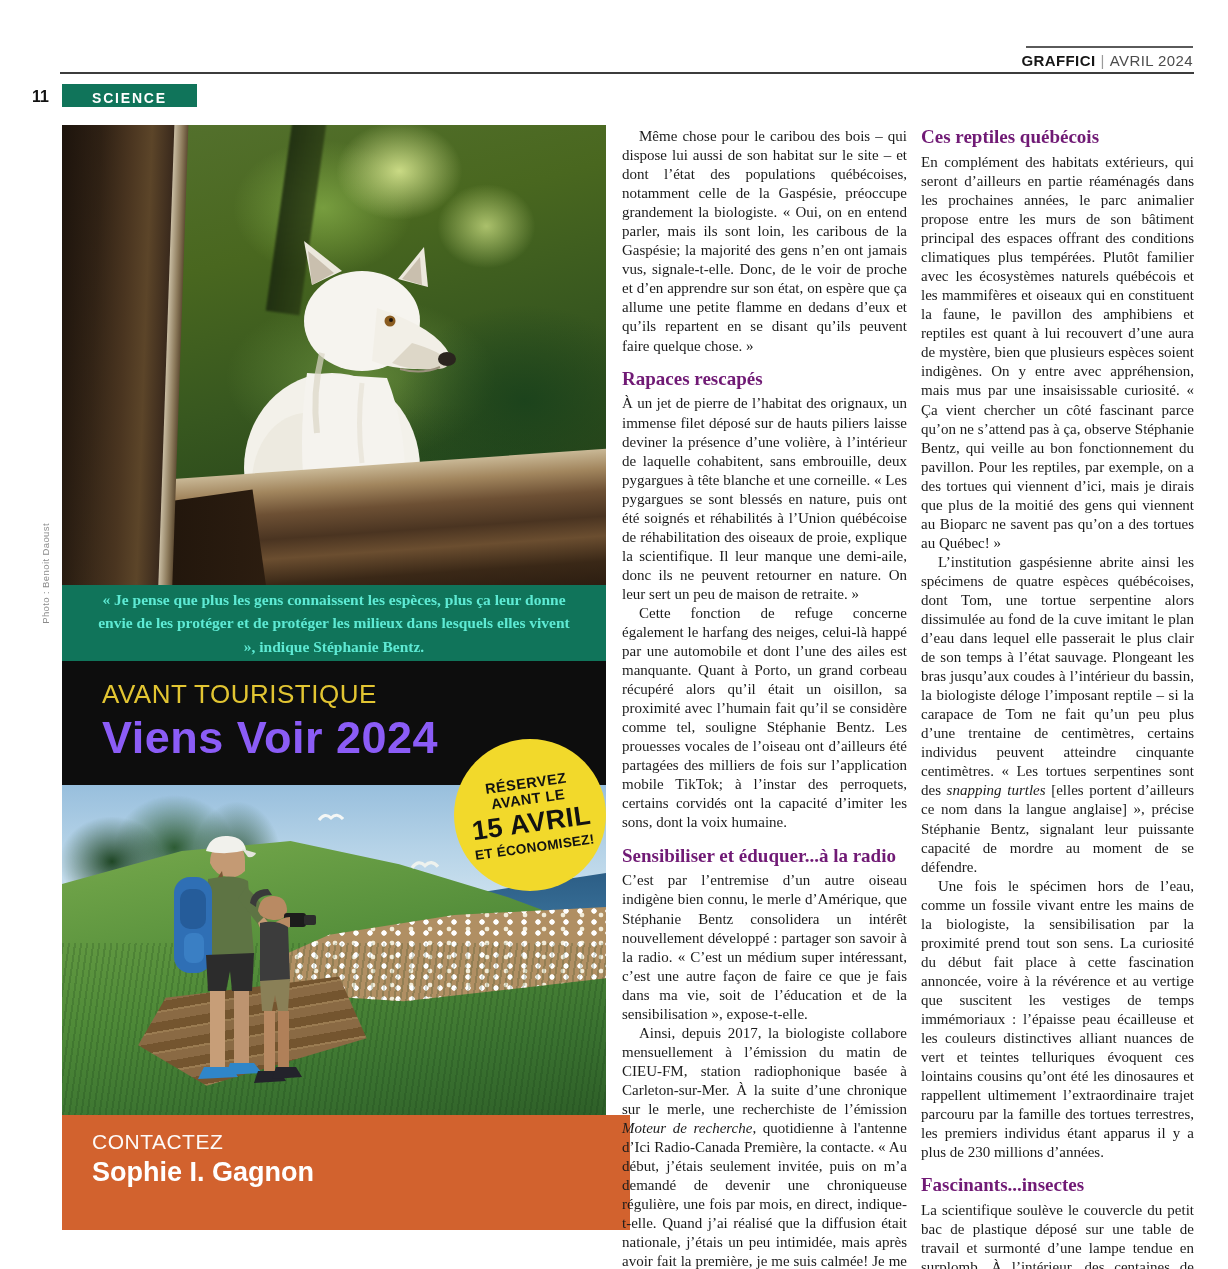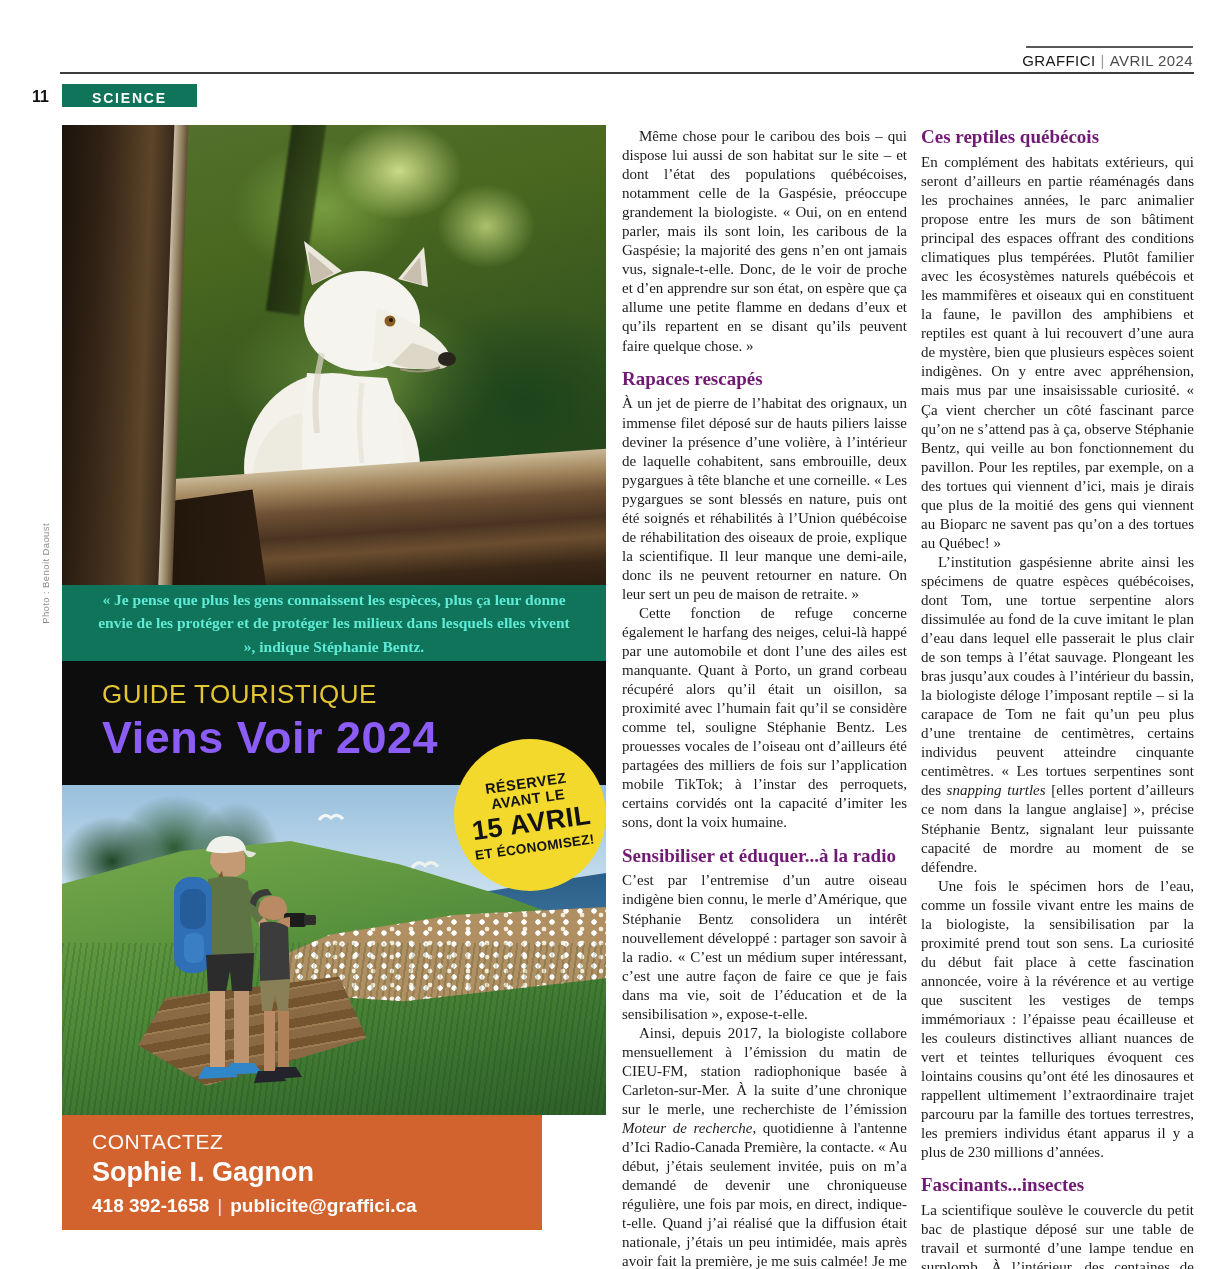--- a/index.html
+++ b/index.html
@@ -3,21 +3,21 @@
 <meta charset="utf-8">
 <style>
   html,body{margin:0;padding:0;background:#e9e9e7;}
   .page{position:relative;width:1228px;height:1269px;background:#ffffff;margin:0 auto;
         font-family:"Liberation Serif",serif;color:#1b1b1b;overflow:hidden;}
 
   
   .rule-short{position:absolute;left:1026px;top:46px;width:167px;height:2px;background:#5a5a5a;}
   .masthead{position:absolute;left:860px;top:52px;width:333px;text-align:right;
             font-family:"Liberation Sans",sans-serif;font-size:15px;letter-spacing:.4px;color:#4c4c4c;}
-  .masthead .brand{font-weight:400;color:#161616;}
+  .masthead .brand{font-weight:700;color:#161616;}
   .masthead .sep{color:#9a9a9a;padding:0 5px;}
   .rule-long{position:absolute;left:60px;top:72px;width:1134px;height:2px;background:#3c3c3c;}
   .pagenum{position:absolute;left:32px;top:88px;font-family:"Liberation Sans",sans-serif;
            font-weight:700;font-size:16px;color:#111;}
   .section-tag{position:absolute;left:62px;top:84px;height:23px;line-height:29px;padding:0 30px;
            background:#10745a;color:#fff;font-family:"Liberation Sans",sans-serif;
            font-weight:700;font-size:14px;letter-spacing:1.8px;}
 
   
   .credit{position:absolute;left:40px;top:523px;writing-mode:vertical-rl;transform:rotate(180deg);
@@ -92,21 +92,21 @@
   
   .badge{position:absolute;left:392px;top:614px;width:152px;height:152px;border-radius:50%;
          background:#f2d92b;display:flex;align-items:center;justify-content:center;z-index:5;}
   .badge .rot{transform:rotate(-8deg);text-align:center;font-family:"Liberation Sans",sans-serif;color:#121212;}
   .badge .b1{font-size:14.5px;font-weight:800;letter-spacing:.5px;}
   .badge .b2{font-size:14.5px;font-weight:800;letter-spacing:.5px;}
   .badge .b3{font-size:27px;font-weight:800;letter-spacing:.5px;margin:1px 0;}
   .badge .b4{font-size:13.5px;font-weight:800;letter-spacing:.3px;}
 
   
-  .ad-orange{width:480px;height:115px;background:#d2622e;box-sizing:border-box;padding:15px 12px 0 30px;
+  .ad-orange{width:568px;height:115px;background:#d2622e;box-sizing:border-box;padding:15px 12px 0 30px;
              font-family:"Liberation Sans",sans-serif;color:#fff;}
   .c-label{font-size:21px;font-weight:400;letter-spacing:.5px;opacity:.97;}
   .c-name{font-size:27px;font-weight:700;margin-top:3px;}
   .c-line{font-size:19px;font-weight:700;margin-top:7px;}
   .c-line .pipe{font-weight:400;opacity:.85;padding:0 8px;}
 
   
   .col{position:absolute;top:127px;font-size:15px;line-height:1.27;text-align:justify;}
   .col1{left:622px;width:285px;}
   .col2{left:921px;width:273px;}
@@ -172,21 +172,21 @@
       <div class="corner"></div>
       <div class="post"></div>
       <div class="post-edge"></div>
     </div>
 
     <div class="caption">
       <div class="inner">« Je pense que plus les gens connaissent les espèces, plus ça leur donne envie de les protéger et de protéger les milieux dans lesquels elles vivent », indique Stéphanie Bentz.</div>
     </div>
 
     <div class="ad-black">
-      <div class="ad-kicker">GUIDE TOURISTIQUE</div>
+      <div class="ad-kicker">AVANT TOURISTIQUE</div>
       <div class="ad-title">Viens Voir 2024</div>
     </div>
 
     <div class="adphoto">
       <div class="sky"></div>
       <div class="sea"></div>
       <div class="trees"></div>
       <div class="hill"></div>
       <div class="colony"></div>
       <div class="grasstex"></div>
@@ -238,23 +238,20 @@
         <rect x="156" y="196" width="11" height="58" fill="#b08059"></rect>
 
         <path d="M136 256 l22 0 l6 10 l-32 2 z" fill="#23232b"></path>
         <path d="M154 252 l20 0 l6 10 l-30 2 z" fill="#23232b"></path>
       </svg>
     </div>
 
     <div class="ad-orange">
       <div class="c-label">CONTACTEZ</div>
       <div class="c-name">Sophie I. Gagnon</div>
-      <div class="c-line">
-        <span>418 392-1658</span><span class="pipe">|</span><span>publicite@graffici.ca</span>
-      </div>
     </div>
 
     <div class="badge">
       <div class="rot">
         <div class="b1">RÉSERVEZ</div>
         <div class="b2">AVANT LE</div>
         <div class="b3">15 AVRIL</div>
         <div class="b4">ET ÉCONOMISEZ!</div>
       </div>
     </div>

